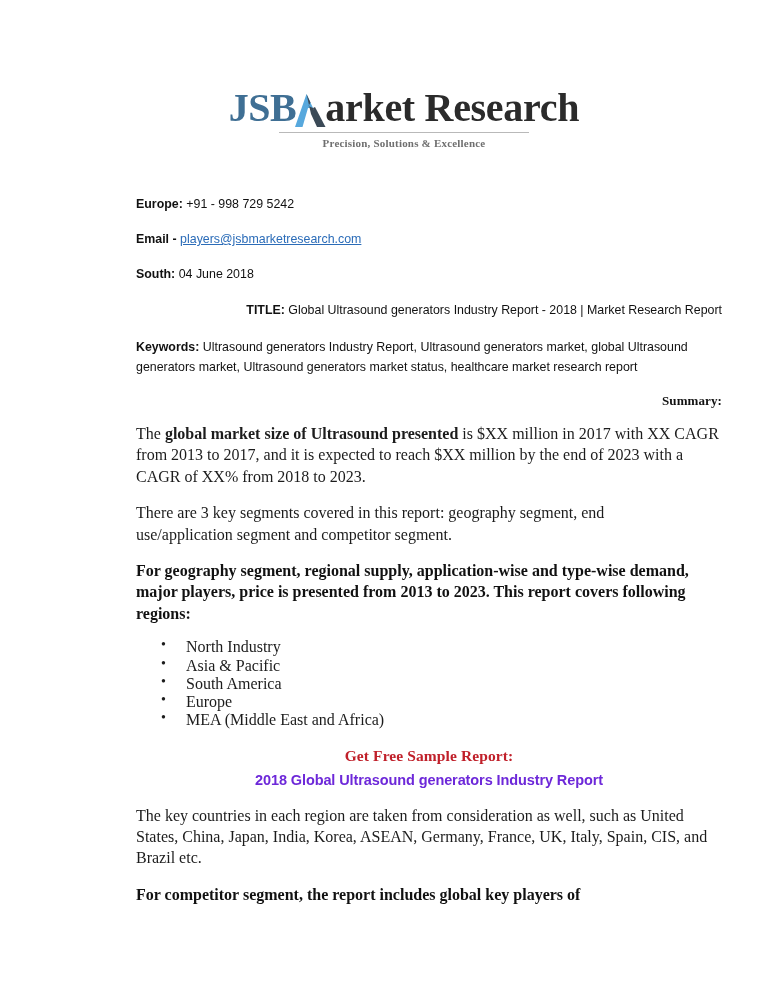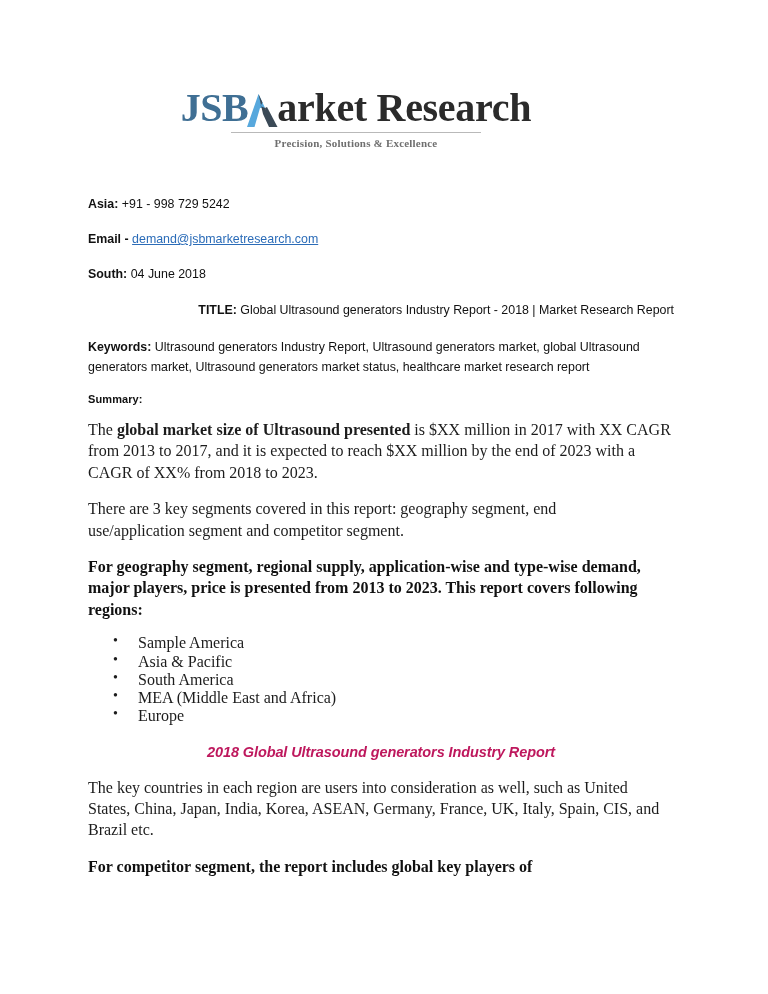--- a/index.html
+++ b/index.html
@@ -17,20 +17,21 @@
     color: #1a1a1a;
     -webkit-font-smoothing: antialiased;
   }
 
   .page {
     position: relative;
     width: 712px;
     height: 994px;
     background: #fff;
     box-sizing: border-box;
+    margin-left: 48px;
   }
 
   
   .logo-block {
     margin: 0;
     padding-top: 88px;
     text-align: center;
   }
   .logo-wordmark {
     display: inline-block;
@@ -116,26 +117,27 @@
     font-size: 12.4px;
     line-height: 1.62;
     color: #111111;
     margin: 0 0 16px 0;
     width: 580px;
   }
   .meta-keywords .lbl { font-weight: 700; }
 
   
   h2.summary-heading {
-    font-family: Liberation Sans, sans-serif;
-    font-size: 11px;
+    font-family: Liberation Serif, serif;
+    font-size: 13px;
     font-weight: 700;
     margin: 0 0 14px 0;
     color: #111111;
     letter-spacing: 0.1px;
+    text-align: right;
   }
 
   p.body-para {
     font-family: "Liberation Serif", "DejaVu Serif", serif;
     font-size: 16px;
     line-height: 1.34;
     color: #1c1c1c;
     margin: 0 0 15px 0;
   }
   p.body-para.wide { width: 586px; }
@@ -188,24 +190,23 @@
     font-weight: 700;
     color: #c0202a;
     margin: 0 0 6px 0;
     letter-spacing: 0.1px;
   }
   .cta-link {
     display: inline-block;
     font-family: "Liberation Sans", "DejaVu Sans", sans-serif;
     font-size: 14.5px;
     font-weight: 700;
-    color: #be185d;
+    color: #6d28d9;
     text-decoration: none;
     letter-spacing: -0.1px;
-    font-style: italic;
   }
 </style>
 </head>
 <body>
 
 <div class="page">
 
   <div class="logo-block">
     <div class="logo-wordmark"><span class="logo-jsb">JSB</span><span class="logo-peak">
         <svg width="34" height="38" viewBox="0 0 34 38" xmlns="http://www.w3.org/2000/svg" aria-hidden="true">
@@ -213,49 +214,50 @@
           <polygon points="13.5,4 17.5,12.5 15.5,16 20,18 24,26 31,37 24,37 18,24" fill="#3b4a57"></polygon>
           <polygon points="20,18 25,37 32.5,37 22,17" fill="#3b4a57"></polygon>
         </svg>
       </span><span class="logo-rest">arket Research</span></div>
     <div class="logo-rule"></div>
     <p class="logo-tagline">Precision, Solutions &amp; Excellence</p>
   </div>
 
   <div class="content">
 
-    <p class="meta"><span class="lbl">Asia:</span> <span>+91 - 998 729 5242</span></p>
-
-    <p class="meta"><span class="lbl">Email -</span> <a class="meta-link" href="#">demand@jsbmarketresearch.com</a></p>
+    <p class="meta"><span class="lbl">Europe:</span> <span>+91 - 998 729 5242</span></p>
+
+    <p class="meta"><span class="lbl">Email -</span> <a class="meta-link" href="#">players@jsbmarketresearch.com</a></p>
 
     <p class="meta"><span class="lbl">South:</span> <span>04 June 2018</span></p>
 
     <p class="meta-title"><span class="lbl">TITLE:</span> <span>Global Ultrasound generators Industry Report - 2018 | Market Research Report</span></p>
 
     <p class="meta-keywords"><span class="lbl">Keywords:</span> <span>Ultrasound generators Industry Report, Ultrasound generators market, global Ultrasound generators market, Ultrasound generators market status, healthcare market research report</span></p>
 
     <h2 class="summary-heading">Summary:</h2>
 
     <p class="body-para wide"><span>The </span><b>global market size of Ultrasound presented</b><span> is $XX million in 2017 with XX CAGR from 2013 to 2017, and it is expected to reach $XX million by the end of 2023 with a CAGR of XX% from 2018 to 2023.</span></p>
 
     <p class="body-para narrow">There are 3 key segments covered in this report: geography segment, end use/application segment and competitor segment.</p>
 
     <p class="body-para-bold">For geography segment, regional supply, application-wise and type-wise demand, major players, price is presented from 2013 to 2023. This report covers following regions:</p>
 
     <ul class="region-list">
-      <li>Sample America</li>
+      <li>North Industry</li>
       <li>Asia &amp; Pacific</li>
       <li>South America</li>
+      <li>Europe</li>
       <li>MEA (Middle East and Africa)</li>
-      <li>Europe</li>
     </ul>
 
     <div class="cta-block">
+      <p class="cta-heading">Get Free Sample Report:</p>
       <a class="cta-link" href="#">2018 Global Ultrasound generators Industry Report</a>
     </div>
 
-    <p class="body-para wide">The key countries in each region are users into consideration as well, such as United States, China, Japan, India, Korea, ASEAN, Germany, France, UK, Italy, Spain, CIS, and Brazil etc.</p>
+    <p class="body-para wide">The key countries in each region are taken from consideration as well, such as United States, China, Japan, India, Korea, ASEAN, Germany, France, UK, Italy, Spain, CIS, and Brazil etc.</p>
 
 
     <p class="body-para-bold">For competitor segment, the report includes global key players of</p>
 
   </div>
 </div>
 
 </body></html>

